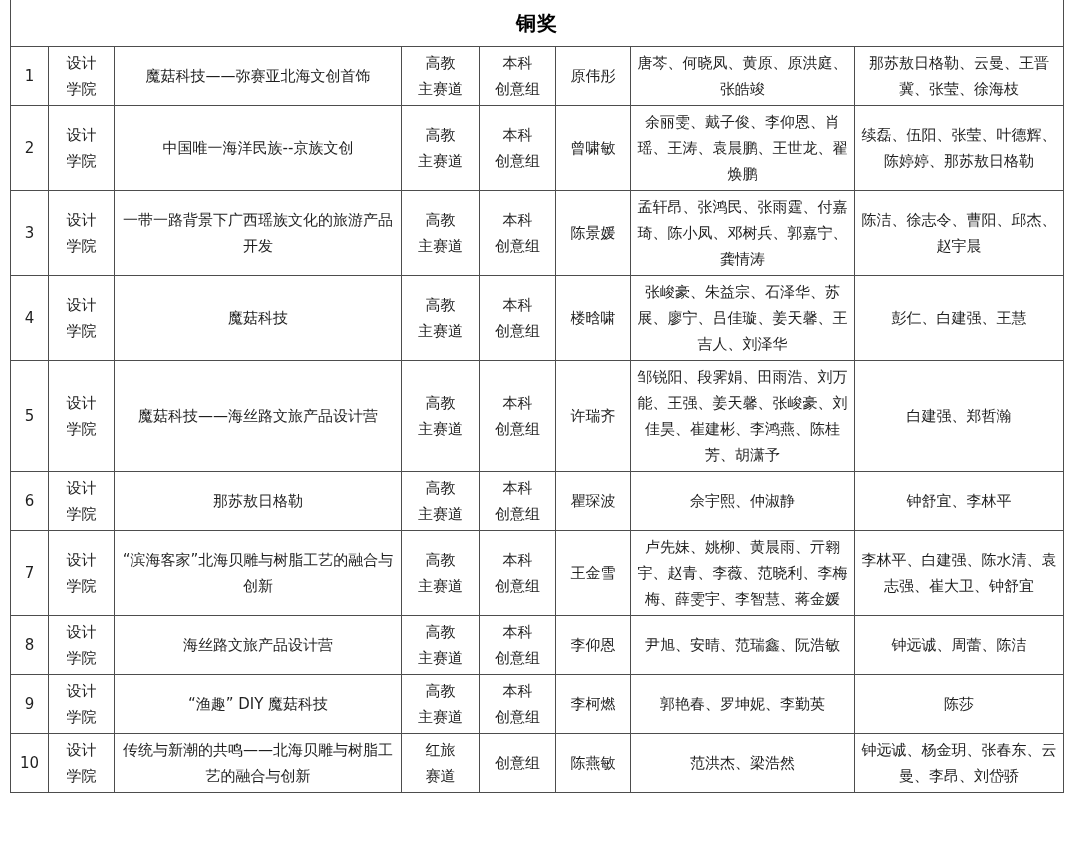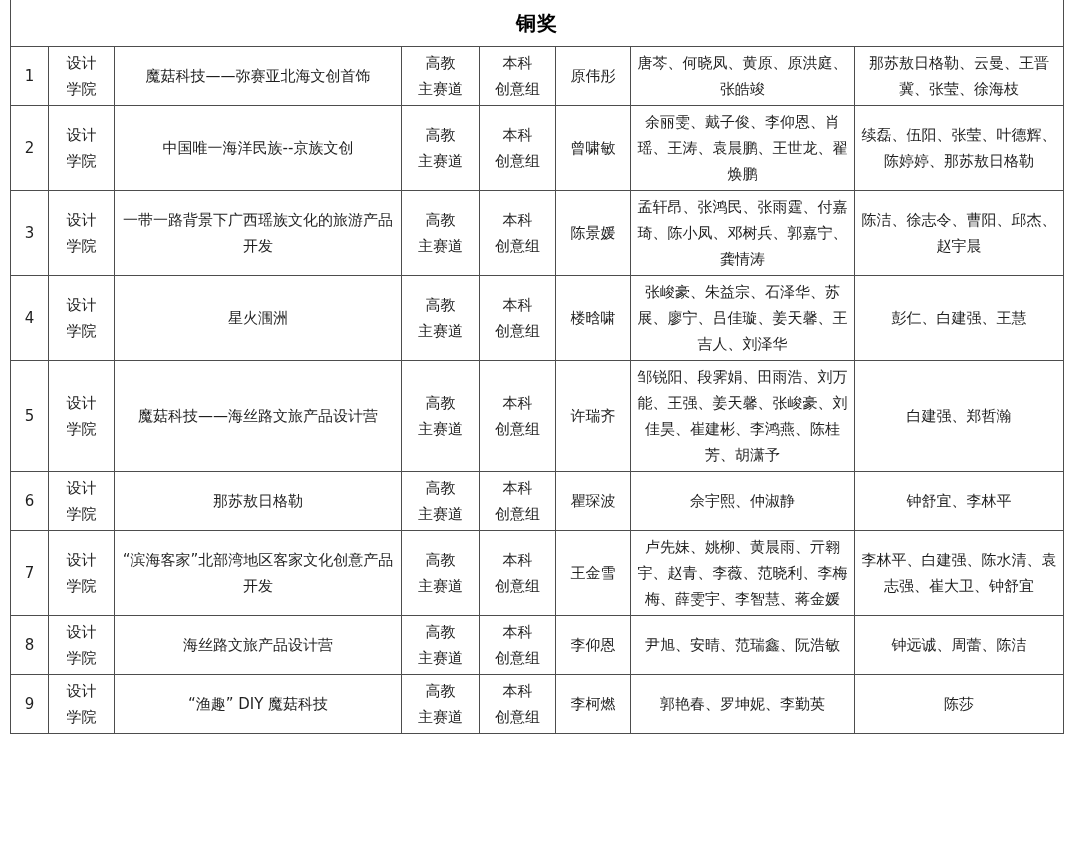--- a/index.html
+++ b/index.html
@@ -107,21 +107,21 @@
           <td class="prewrap">本科
 创意组</td>
           <td>陈景媛</td>
           <td>孟轩昂、张鸿民、张雨霆、付嘉琦、陈小凤、邓树兵、郭嘉宁、龚情涛</td>
           <td>陈洁、徐志令、曹阳、邱杰、赵宇晨</td>
         </tr>
         <tr class="data-row">
           <td>4</td>
           <td class="prewrap">设计
 学院</td>
-          <td>星火涠洲</td>
+          <td>魔菇科技</td>
           <td class="prewrap">高教
 主赛道</td>
           <td class="prewrap">本科
 创意组</td>
           <td>楼晗啸</td>
           <td>张峻豪、朱益宗、石泽华、苏展、廖宁、吕佳璇、姜天馨、王吉人、刘泽华</td>
           <td>彭仁、白建强、王慧</td>
         </tr>
         <tr class="data-row">
           <td>5</td>
@@ -146,21 +146,21 @@
           <td class="prewrap">本科
 创意组</td>
           <td>瞿琛波</td>
           <td>佘宇熙、仲淑静</td>
           <td>钟舒宜、李林平</td>
         </tr>
         <tr class="data-row">
           <td>7</td>
           <td class="prewrap">设计
 学院</td>
-          <td>“滨海客家”北部湾地区客家文化创意产品开发</td>
+          <td>“滨海客家”北海贝雕与树脂工艺的融合与创新</td>
           <td class="prewrap">高教
 主赛道</td>
           <td class="prewrap">本科
 创意组</td>
           <td>王金雪</td>
           <td>卢先妹、姚柳、黄晨雨、亓翱宇、赵青、李薇、范晓利、李梅梅、薛雯宇、李智慧、蒋金媛</td>
           <td>李林平、白建强、陈水清、袁志强、崔大卫、钟舒宜</td>
         </tr>
         <tr class="data-row">
           <td>8</td>
@@ -180,16 +180,28 @@
           <td class="prewrap">设计
 学院</td>
           <td>“渔趣” DIY 魔菇科技</td>
           <td class="prewrap">高教
 主赛道</td>
           <td class="prewrap">本科
 创意组</td>
           <td>李柯燃</td>
           <td>郭艳春、罗坤妮、李勤英</td>
           <td>陈莎</td>
+        </tr>
+        <tr class="data-row">
+          <td>10</td>
+          <td class="prewrap">设计
+学院</td>
+          <td>传统与新潮的共鸣——北海贝雕与树脂工艺的融合与创新</td>
+          <td class="prewrap">红旅
+赛道</td>
+          <td class="prewrap">创意组</td>
+          <td>陈燕敏</td>
+          <td>范洪杰、梁浩然</td>
+          <td>钟远诚、杨金玥、张春东、云曼、李昂、刘岱骄</td>
         </tr>
       </tbody>
   </table>
 </div>
 
 </body></html>

